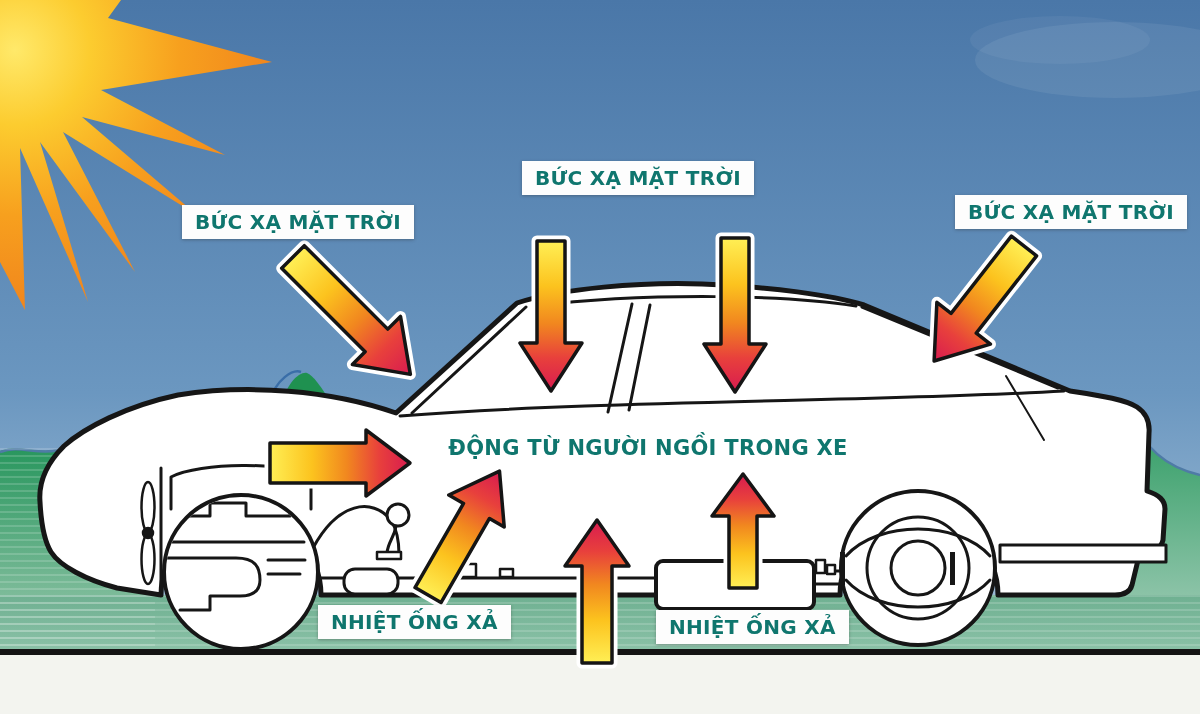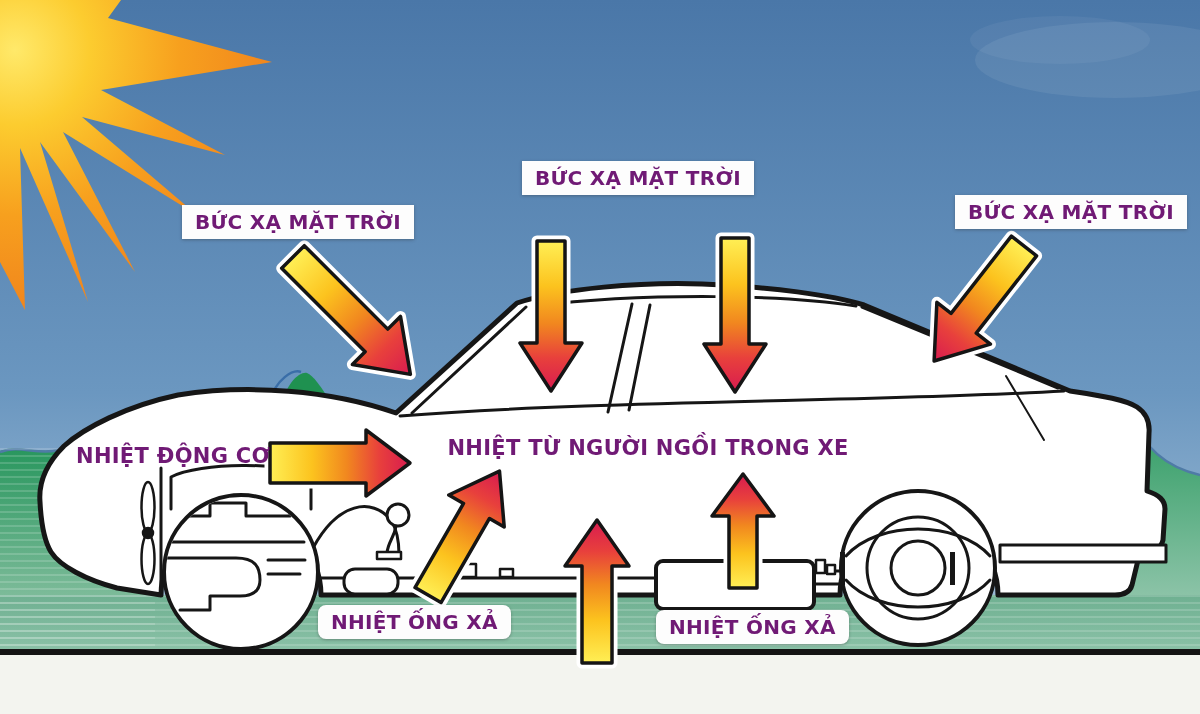--- a/index.html
+++ b/index.html
@@ -2,31 +2,31 @@
 <html><head>
 <meta charset="utf-8">
 <style>
   html,body{margin:0;padding:0;background:#ffffff;}
   .stage{
     position:relative;width:1200px;height:714px;overflow:hidden;
     font-family:"DejaVu Sans","Liberation Sans",sans-serif;
   }
   .stage svg{position:absolute;left:0;top:0;}
   .lbl{
-    position:absolute;font-weight:bold;color:#701a75;white-space:nowrap;
+    position:absolute;font-weight:bold;color:#0f766e;white-space:nowrap;
     letter-spacing:.3px;line-height:1.2;
   }
   .boxed{
     background:#fdfdfd;padding:5px 13px;
     box-shadow:0 1px 3px rgba(40,40,40,.35);
   }
   .lbl-solar{font-size:20px;}
   .lbl-engine{font-size:21px;left:76px;top:444px;}
   .lbl-cabin{font-size:21px;left:648px;top:436px;transform:translateX(-50%);}
-  .lbl-exhaust{font-size:20px;border-radius:8px;}
+  .lbl-exhaust{font-size:20px;}
   .lbl-road{font-size:22px;left:598px;top:668px;transform:translateX(-50%);letter-spacing:1px;}
   .pos-solar-left{left:182px;top:205px;}
   .pos-solar-center{left:522px;top:161px;}
   .pos-solar-right{left:955px;top:195px;}
   .pos-exhaust-left{left:318px;top:605px;}
   .pos-exhaust-right{left:656px;top:610px;}
 </style>
 </head>
 <body>
 
@@ -195,18 +195,17 @@
     <g transform="translate(743,588) rotate(-90)">
       <path d="M0,-14 H72 V-31 L114,0 L72,31 V14 H0 Z" fill="#ffffff" stroke="#ffffff" stroke-width="11"></path>
       <path d="M0,-14 H72 V-31 L114,0 L72,31 V14 H0 Z" fill="url(#agrad)" stroke="#151515" stroke-width="3.5"></path>
     </g>
   </g>
 </svg>
 
 <div class="lbl lbl-solar boxed pos-solar-left">BỨC XẠ MẶT TRỜI</div>
 <div class="lbl lbl-solar boxed pos-solar-center">BỨC XẠ MẶT TRỜI</div>
 <div class="lbl lbl-solar boxed pos-solar-right">BỨC XẠ MẶT TRỜI</div>
-<div class="lbl lbl-engine">NHIỆT ĐỘNG CƠ</div>
-<div class="lbl lbl-cabin">NHIỆT TỪ NGƯỜI NGỒI TRONG XE</div>
+<div class="lbl lbl-cabin">ĐỘNG TỪ NGƯỜI NGỒI TRONG XE</div>
 <div class="lbl lbl-exhaust boxed pos-exhaust-left">NHIỆT ỐNG XẢ</div>
 <div class="lbl lbl-exhaust boxed pos-exhaust-right">NHIỆT ỐNG XẢ</div>
 
 </div>
 
 </body></html>

